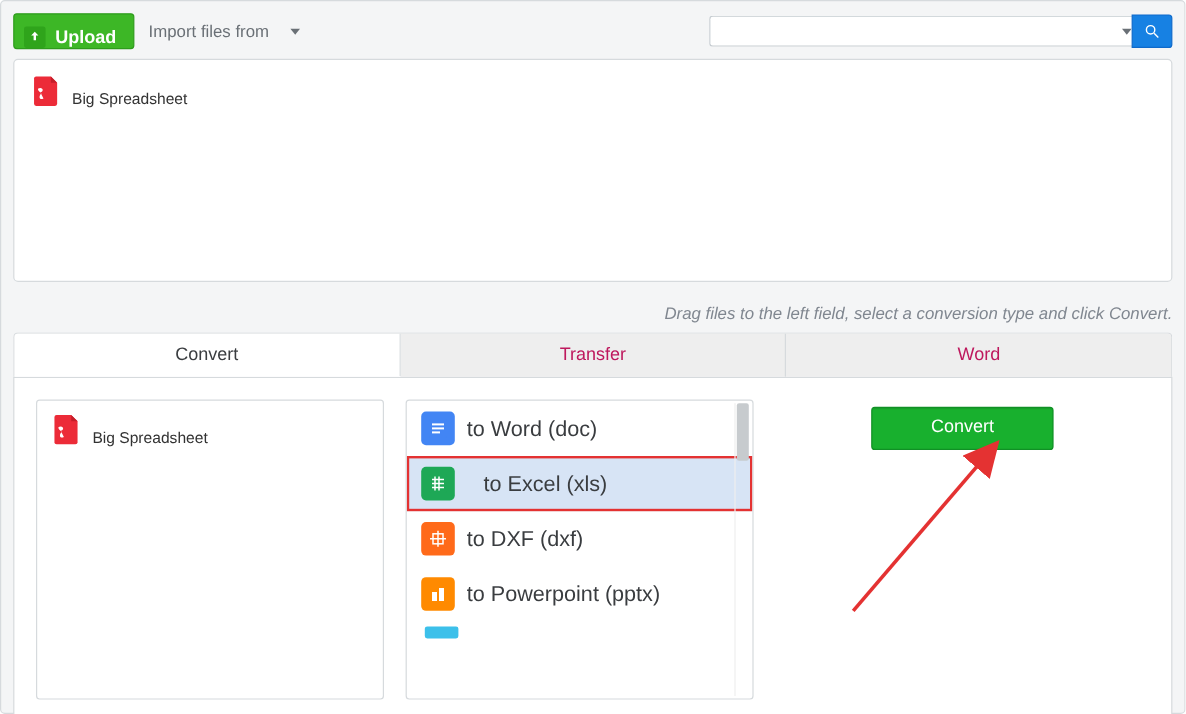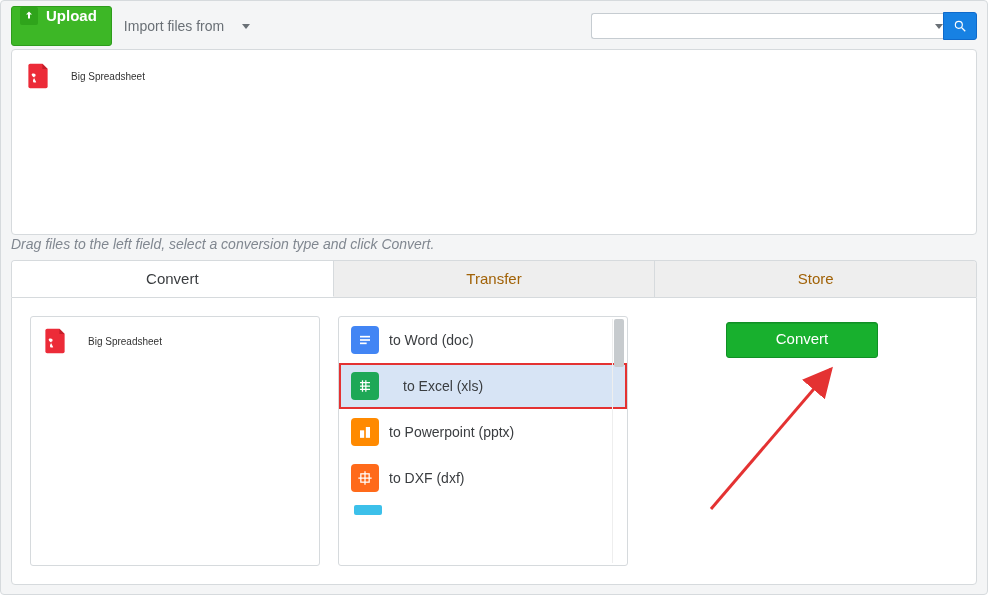--- a/index.html
+++ b/index.html
@@ -23,23 +23,23 @@
   .app{
     width:988px;height:595px;box-sizing:border-box;
     border:1px solid var(--border);border-radius:4px;
     background:var(--panel-bg);
     padding:10px;
     position:relative;
   }
   
   .topbar{display:flex;align-items:center;gap:6px;height:30px;margin-bottom:8px;}
   .upload-btn{
-    display:inline-flex;align-items:flex-start;gap:8px;
+    display:inline-flex;align-items:flex-end;gap:8px;
     background:var(--green);color:#fff;font-weight:bold;font-size:15px;
-    padding:0 14px 10px 8px;height:28px;border-radius:3px;border:1px solid var(--green-dark);cursor:pointer;
+    padding:0 14px 0 8px;height:28px;border-radius:3px;border:1px solid var(--green-dark);cursor:pointer;
   }
   .upload-btn .up{
     width:18px;height:18px;background:#2fa41b;border-radius:2px;display:flex;align-items:center;justify-content:center;
   }
   .upload-btn .up svg{width:12px;height:12px;fill:#fff;}
   .import-files{
     display:inline-flex;align-items:center;gap:18px;color:#6a7076;font-size:14px;padding:4px 6px;cursor:pointer;
   }
   .import-files .caret{width:0;height:0;border-left:4px solid transparent;border-right:4px solid transparent;border-top:5px solid #6a7076;}
   .spacer{flex:1;}
@@ -51,43 +51,43 @@
   .search-dd{width:0;height:0;border-left:4px solid transparent;border-right:4px solid transparent;border-top:5px solid #6a7076;margin-left:-16px;pointer-events:none;}
   .search-btn{
     width:32px;height:26px;background:var(--search-blue);border:1px solid #0f6acb;border-radius:0 3px 3px 0;display:flex;align-items:center;justify-content:center;cursor:pointer;
   }
   .search-btn svg{width:14px;height:14px;stroke:#fff;fill:none;stroke-width:2;}
   
   .drop-zone{
     height:160px;border:1px solid var(--border);border-radius:4px;background:#fff;padding:12px;
     display:flex;align-items:flex-start;gap:10px;
   }
-  .file-chip{display:inline-flex;align-items:center;gap:19px;font-size:10px;}
+  .file-chip{display:inline-flex;align-items:flex-end;gap:8px;font-size:13px;}
   .hint{
-    text-align:left;color:#808790;font-style:italic;font-size:14px;margin:1px 0 8px 0;
+    text-align:right;color:#808790;font-style:italic;font-size:14px;margin:18px 0 8px 0;
   }
   
   .tabs{display:flex;border:1px solid var(--border);border-bottom:none;border-radius:4px 4px 0 0;overflow:hidden;}
   .tab{
     flex:1;text-align:center;padding:9px 0;background:var(--tab-bg);border-right:1px solid var(--border);
-    font-size:15px;color:#a16207;cursor:pointer;
+    font-size:15px;color:#be185d;cursor:pointer;
   }
   .tab:last-child{border-right:none;}
   .tab.active{background:var(--tab-active);color:#3a3d40;border-bottom:1px solid #fff;}
   .tab-body{
     border:1px solid var(--border);border-radius:0 0 4px 4px;background:#fff;height:288px;
     display:flex;gap:18px;padding:18px;box-sizing:border-box;
   }
   .col{border:1px solid var(--border);border-radius:3px;background:#fff;box-sizing:border-box;}
   .col-left{width:290px;padding:10px;display:flex;align-items:flex-start;}
   .col-mid{width:290px;position:relative;overflow:hidden;}
   .col-right{flex:1;border:none;display:flex;flex-direction:column;align-items:center;position:relative;}
   .format-list{height:100%;overflow:hidden;}
   .format-item{
-    display:flex;align-items:center;gap:10px;padding:7px 10px;font-size:14px;color:#3a3d40;cursor:pointer;
+    display:flex;align-items:center;gap:10px;padding:7px 10px;font-size:18px;color:#3a3d40;cursor:pointer;
     border:2px solid transparent;
   }
   .format-item.selected{background:var(--sel-bg);border:2px solid var(--sel-border);gap:24px;}
   .scrollbar{position:absolute;right:2px;top:2px;bottom:2px;width:12px;border-left:1px solid #eee;}
   .scroll-thumb{position:absolute;left:1px;right:1px;top:0;height:48px;background:#c7cbce;border-radius:2px;}
   .convert-btn{
     margin-top:6px;width:150px;height:34px;background:#18b02e;border:1px solid #109025;border-radius:3px;
     color:#fff;font-size:15px;text-align:center;line-height:32px;cursor:pointer;box-shadow:0 1px 0 rgba(0,0,0,.1) inset;
   }
   
@@ -148,21 +148,21 @@
       </span>
       <span>Big Spreadsheet</span>
     </div>
   </div>
 
   <div class="hint">Drag files to the left field, select a conversion type and click Convert.</div>
 
   <div class="tabs">
     <div class="tab active">Convert</div>
     <div class="tab">Transfer</div>
-    <div class="tab">Store</div>
+    <div class="tab">Word</div>
   </div>
 
   <div class="tab-body">
 
     <div class="col col-left">
       <div class="file-chip">
         <span class="ic pdf">
           <svg viewBox="0 0 32 32">
               <path fill="#ec2b38" d="M7 2h14l6 6v20a2 2 0 0 1-2 2H7a2 2 0 0 1-2-2V4a2 2 0 0 1 2-2z"></path>
               <path fill="#c41e29" d="M21 2l6 6h-6z"></path>
@@ -199,40 +199,40 @@
                   <line x1="9" y1="5" x2="9" y2="19"></line>
                   <line x1="13" y1="5" x2="13" y2="19"></line>
                 </g>
               </svg>
           </span>
           <span>to Excel (xls)</span>
         </div>
 
 
         <div class="format-item">
-          <span class="ic ppt">
-            <svg viewBox="0 0 24 24">
-                <rect x="3" y="3" width="18" height="18" rx="2" fill="#ff8a00"></rect>
-                <rect x="6" y="10" width="5" height="9" fill="#fff"></rect>
-                <rect x="13" y="6" width="5" height="13" fill="#fff"></rect>
-              </svg>
-          </span>
-          <span>to Powerpoint (pptx)</span>
-        </div>
-
-        <div class="format-item">
           <span class="ic dxf">
             <svg viewBox="0 0 24 24">
                 <rect x="3" y="3" width="18" height="18" rx="2" fill="#ff6a1a"></rect>
                 <rect x="7" y="7" width="10" height="10" fill="none" stroke="#fff" stroke-width="1.5"></rect>
                 <line x1="12" y1="4" x2="12" y2="20" stroke="#fff" stroke-width="1.5"></line>
                 <line x1="4" y1="12" x2="20" y2="12" stroke="#fff" stroke-width="1.5"></line>
               </svg>
           </span>
           <span>to DXF (dxf)</span>
+        </div>
+
+        <div class="format-item">
+          <span class="ic ppt">
+            <svg viewBox="0 0 24 24">
+                <rect x="3" y="3" width="18" height="18" rx="2" fill="#ff8a00"></rect>
+                <rect x="6" y="10" width="5" height="9" fill="#fff"></rect>
+                <rect x="13" y="6" width="5" height="13" fill="#fff"></rect>
+              </svg>
+          </span>
+          <span>to Powerpoint (pptx)</span>
         </div>
 
         <div class="format-item" style="padding-top:2px;padding-bottom:0;">
           <span class="ic tiny"></span>
         </div>
       </div>
       <div class="scrollbar">
         <div class="scroll-thumb"></div>
       </div>
     </div>

